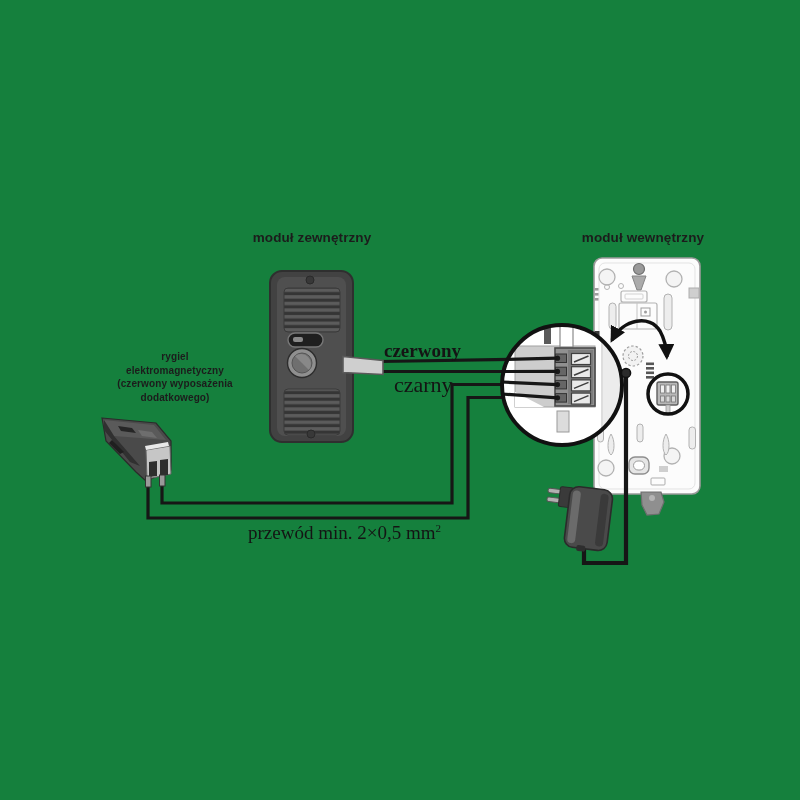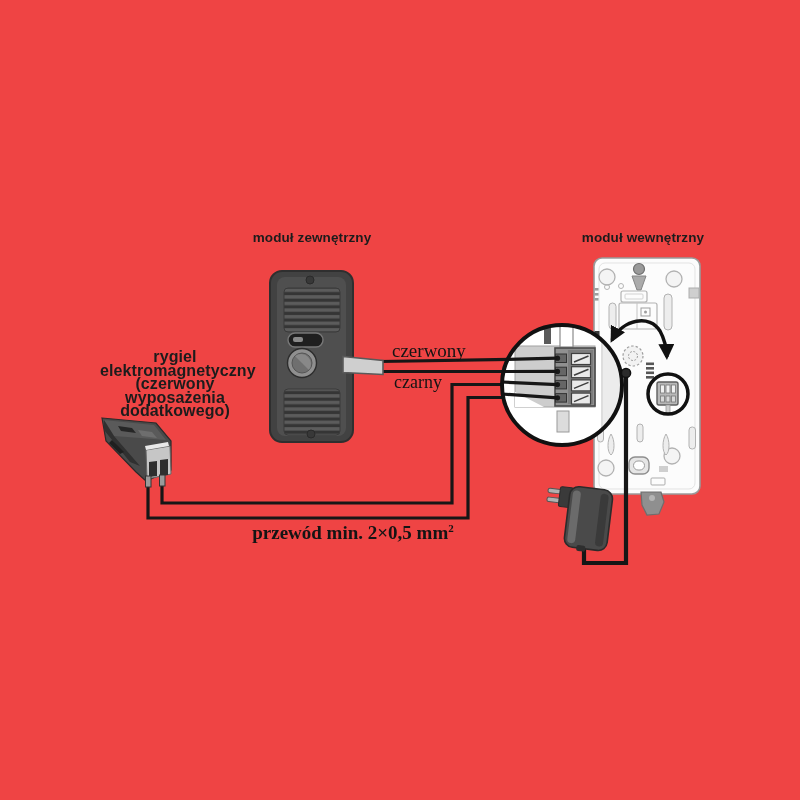--- a/index.html
+++ b/index.html
@@ -1,29 +1,29 @@
 <!DOCTYPE html>
 <html><head>
 <meta charset="utf-8">
 <style>
   html,body{margin:0;padding:0;background:#ffffff;}
-  #stage{position:relative;width:800px;height:800px;background:#ef4444;overflow:hidden;
+  #stage{position:relative;width:800px;height:800px;background:#15803d;overflow:hidden;
          font-family:"Liberation Sans",sans-serif;}
   #art{position:absolute;left:0;top:0;}
   .lbl{position:absolute;color:#1c1c1c;}
   .lbl-bold{font-family:"Liberation Sans",sans-serif;font-weight:bold;font-size:13.5px;
             text-align:center;letter-spacing:.1px;}
   .lbl-serif{font-family:"Liberation Serif",serif;font-size:19px;color:#141414;}
-  #rygiel-label{font-size:16px;line-height:13.6px;width:150px;text-align:center;font-weight:bold;}
+  #rygiel-label{font-size:10px;line-height:13.6px;width:150px;text-align:center;font-weight:bold;}
   #module-ext-label{left:242px;top:230px;width:140px;}
   #module-int-label{left:573px;top:230px;width:140px;text-align:center;}
   #rygiel-label{left:100px;top:350px;}
-  #red-wire-label{left:392px;top:340px;}
-  #black-wire-label{left:394px;top:372px;font-size:18px;}
-  #cable-note{left:248px;top:522px;width:210px;text-align:center;font-weight:bold;}
+  #red-wire-label{left:384px;top:340px;font-weight:bold;}
+  #black-wire-label{left:394px;top:372px;font-size:22px;}
+  #cable-note{left:248px;top:522px;width:210px;}
   #cable-note .sup{font-size:11px;vertical-align:super;line-height:0;}
 </style>
 </head>
 <body>
 
 <div id="stage">
 
   <svg id="art" width="800" height="800" viewBox="0 0 800 800">
     <defs>
       <pattern id="ridges" width="8" height="6.6" patternUnits="userSpaceOnUse">

